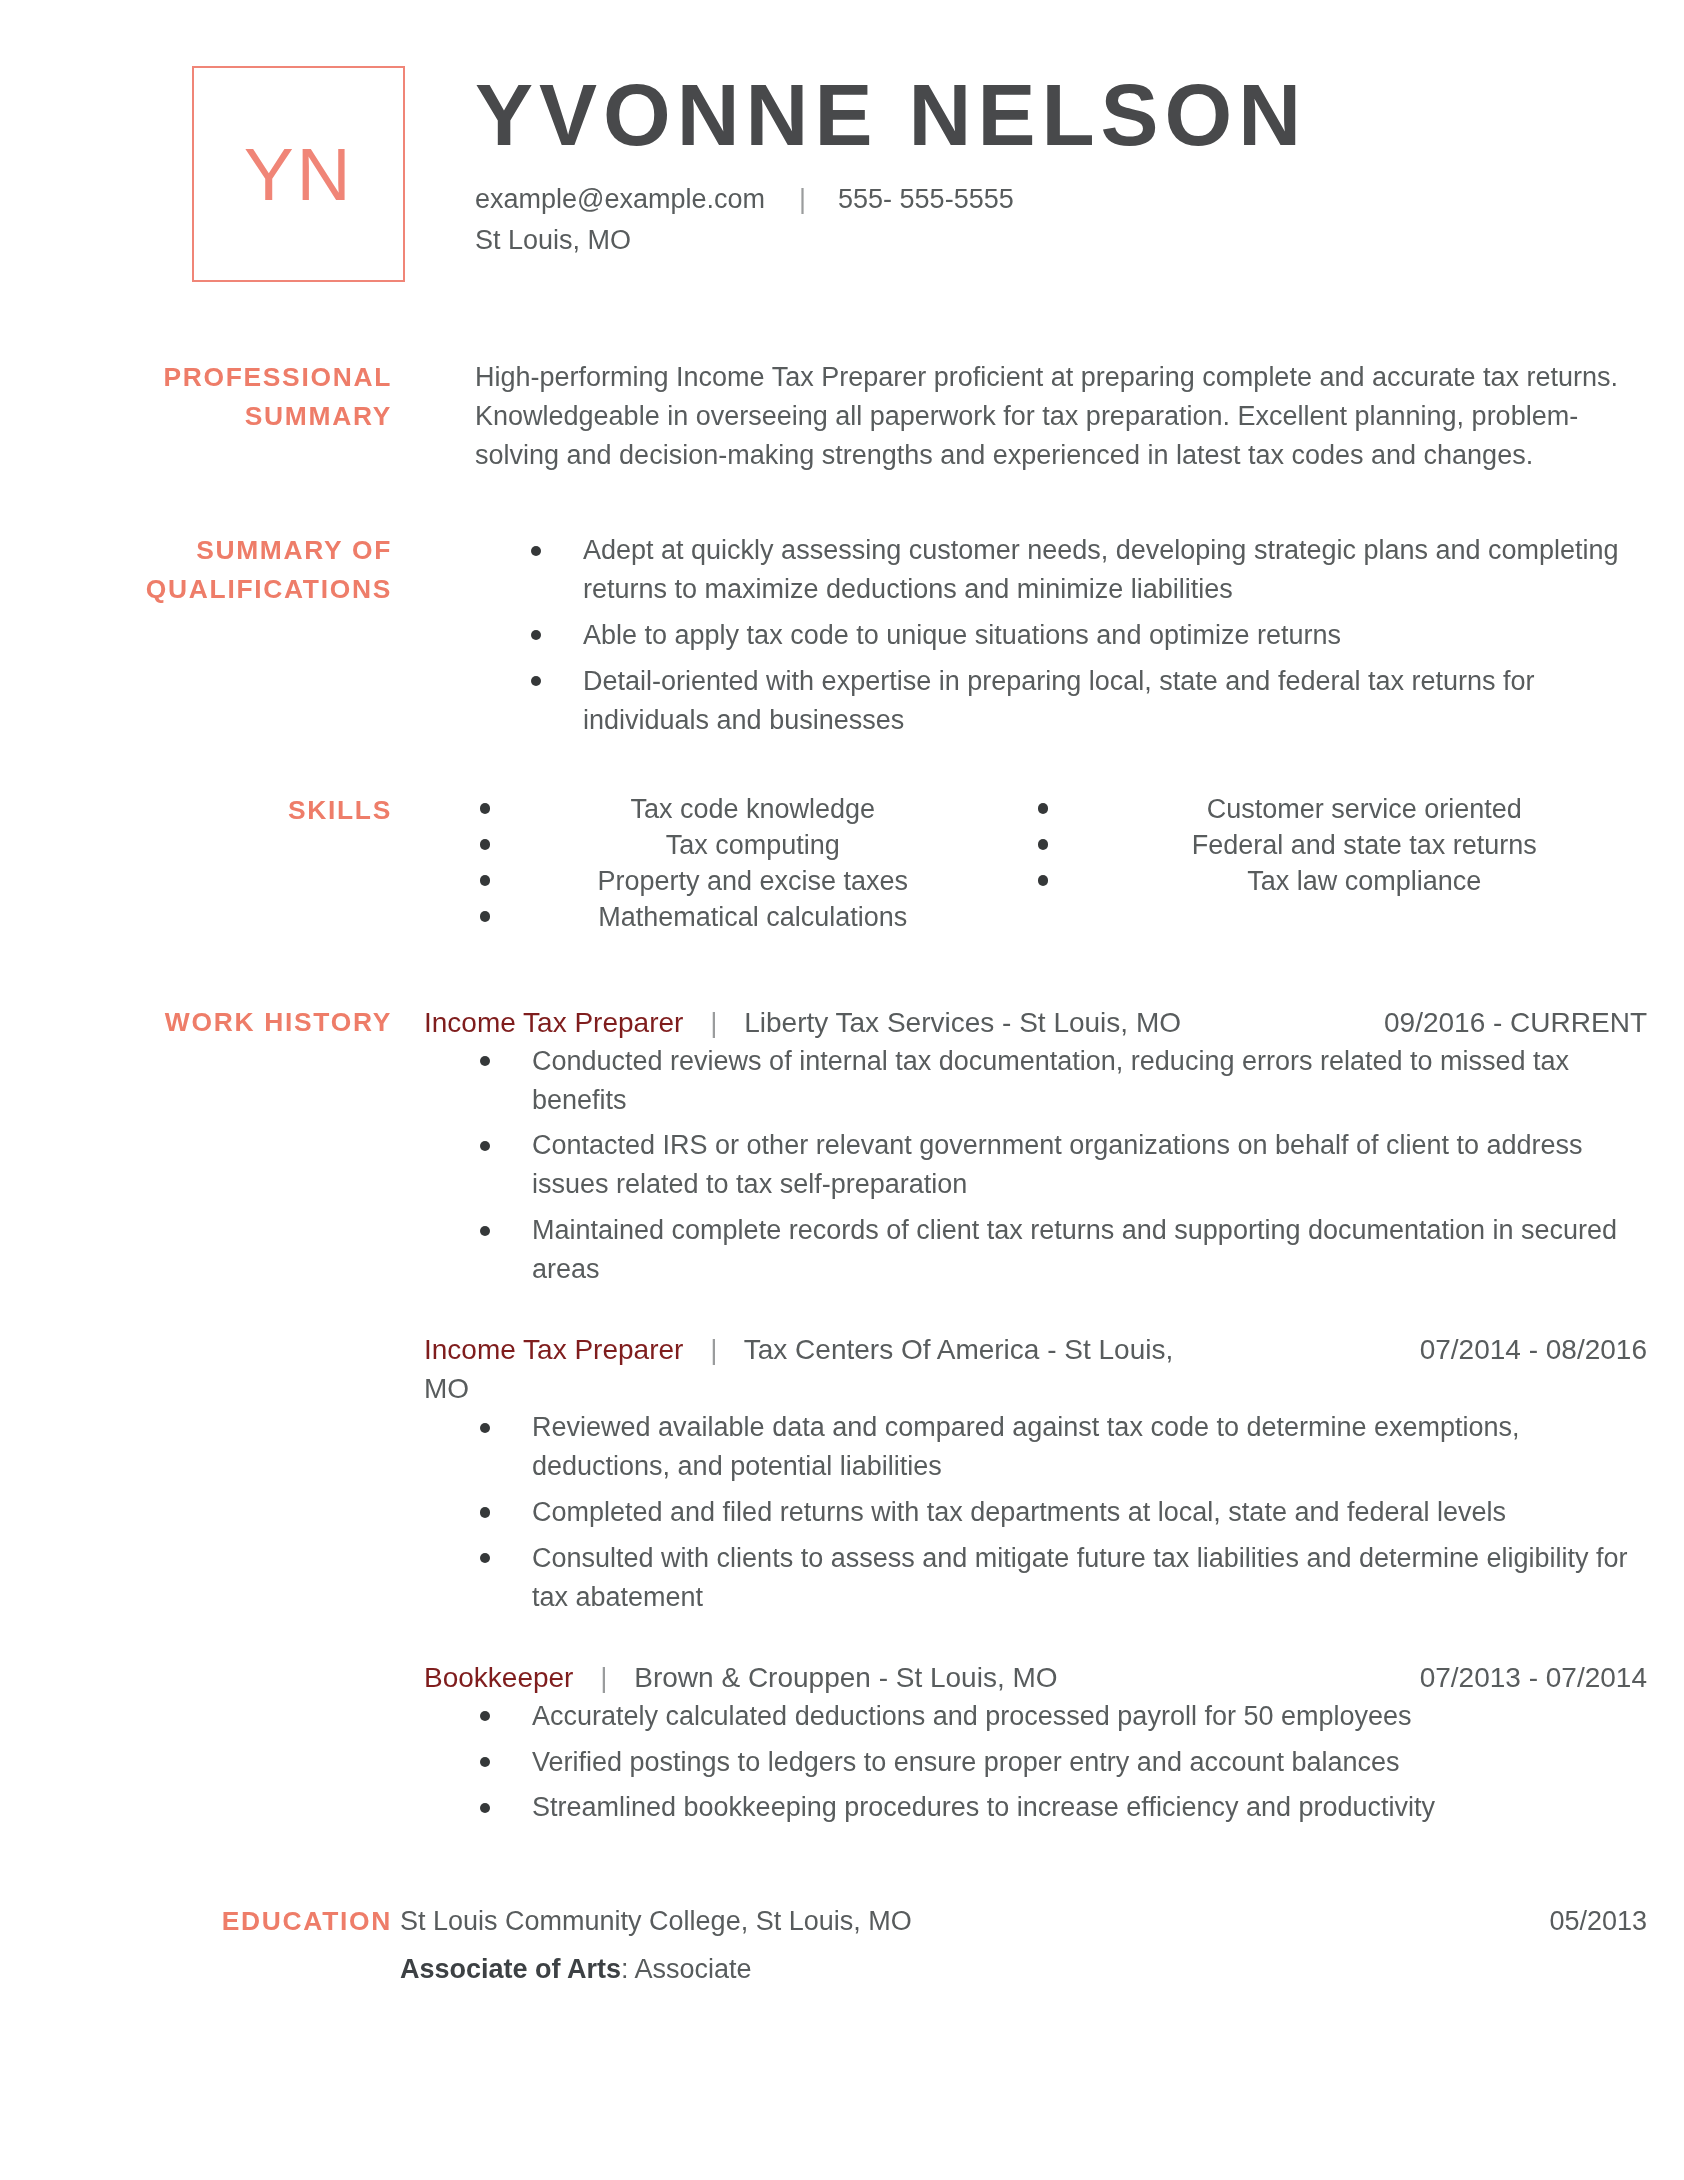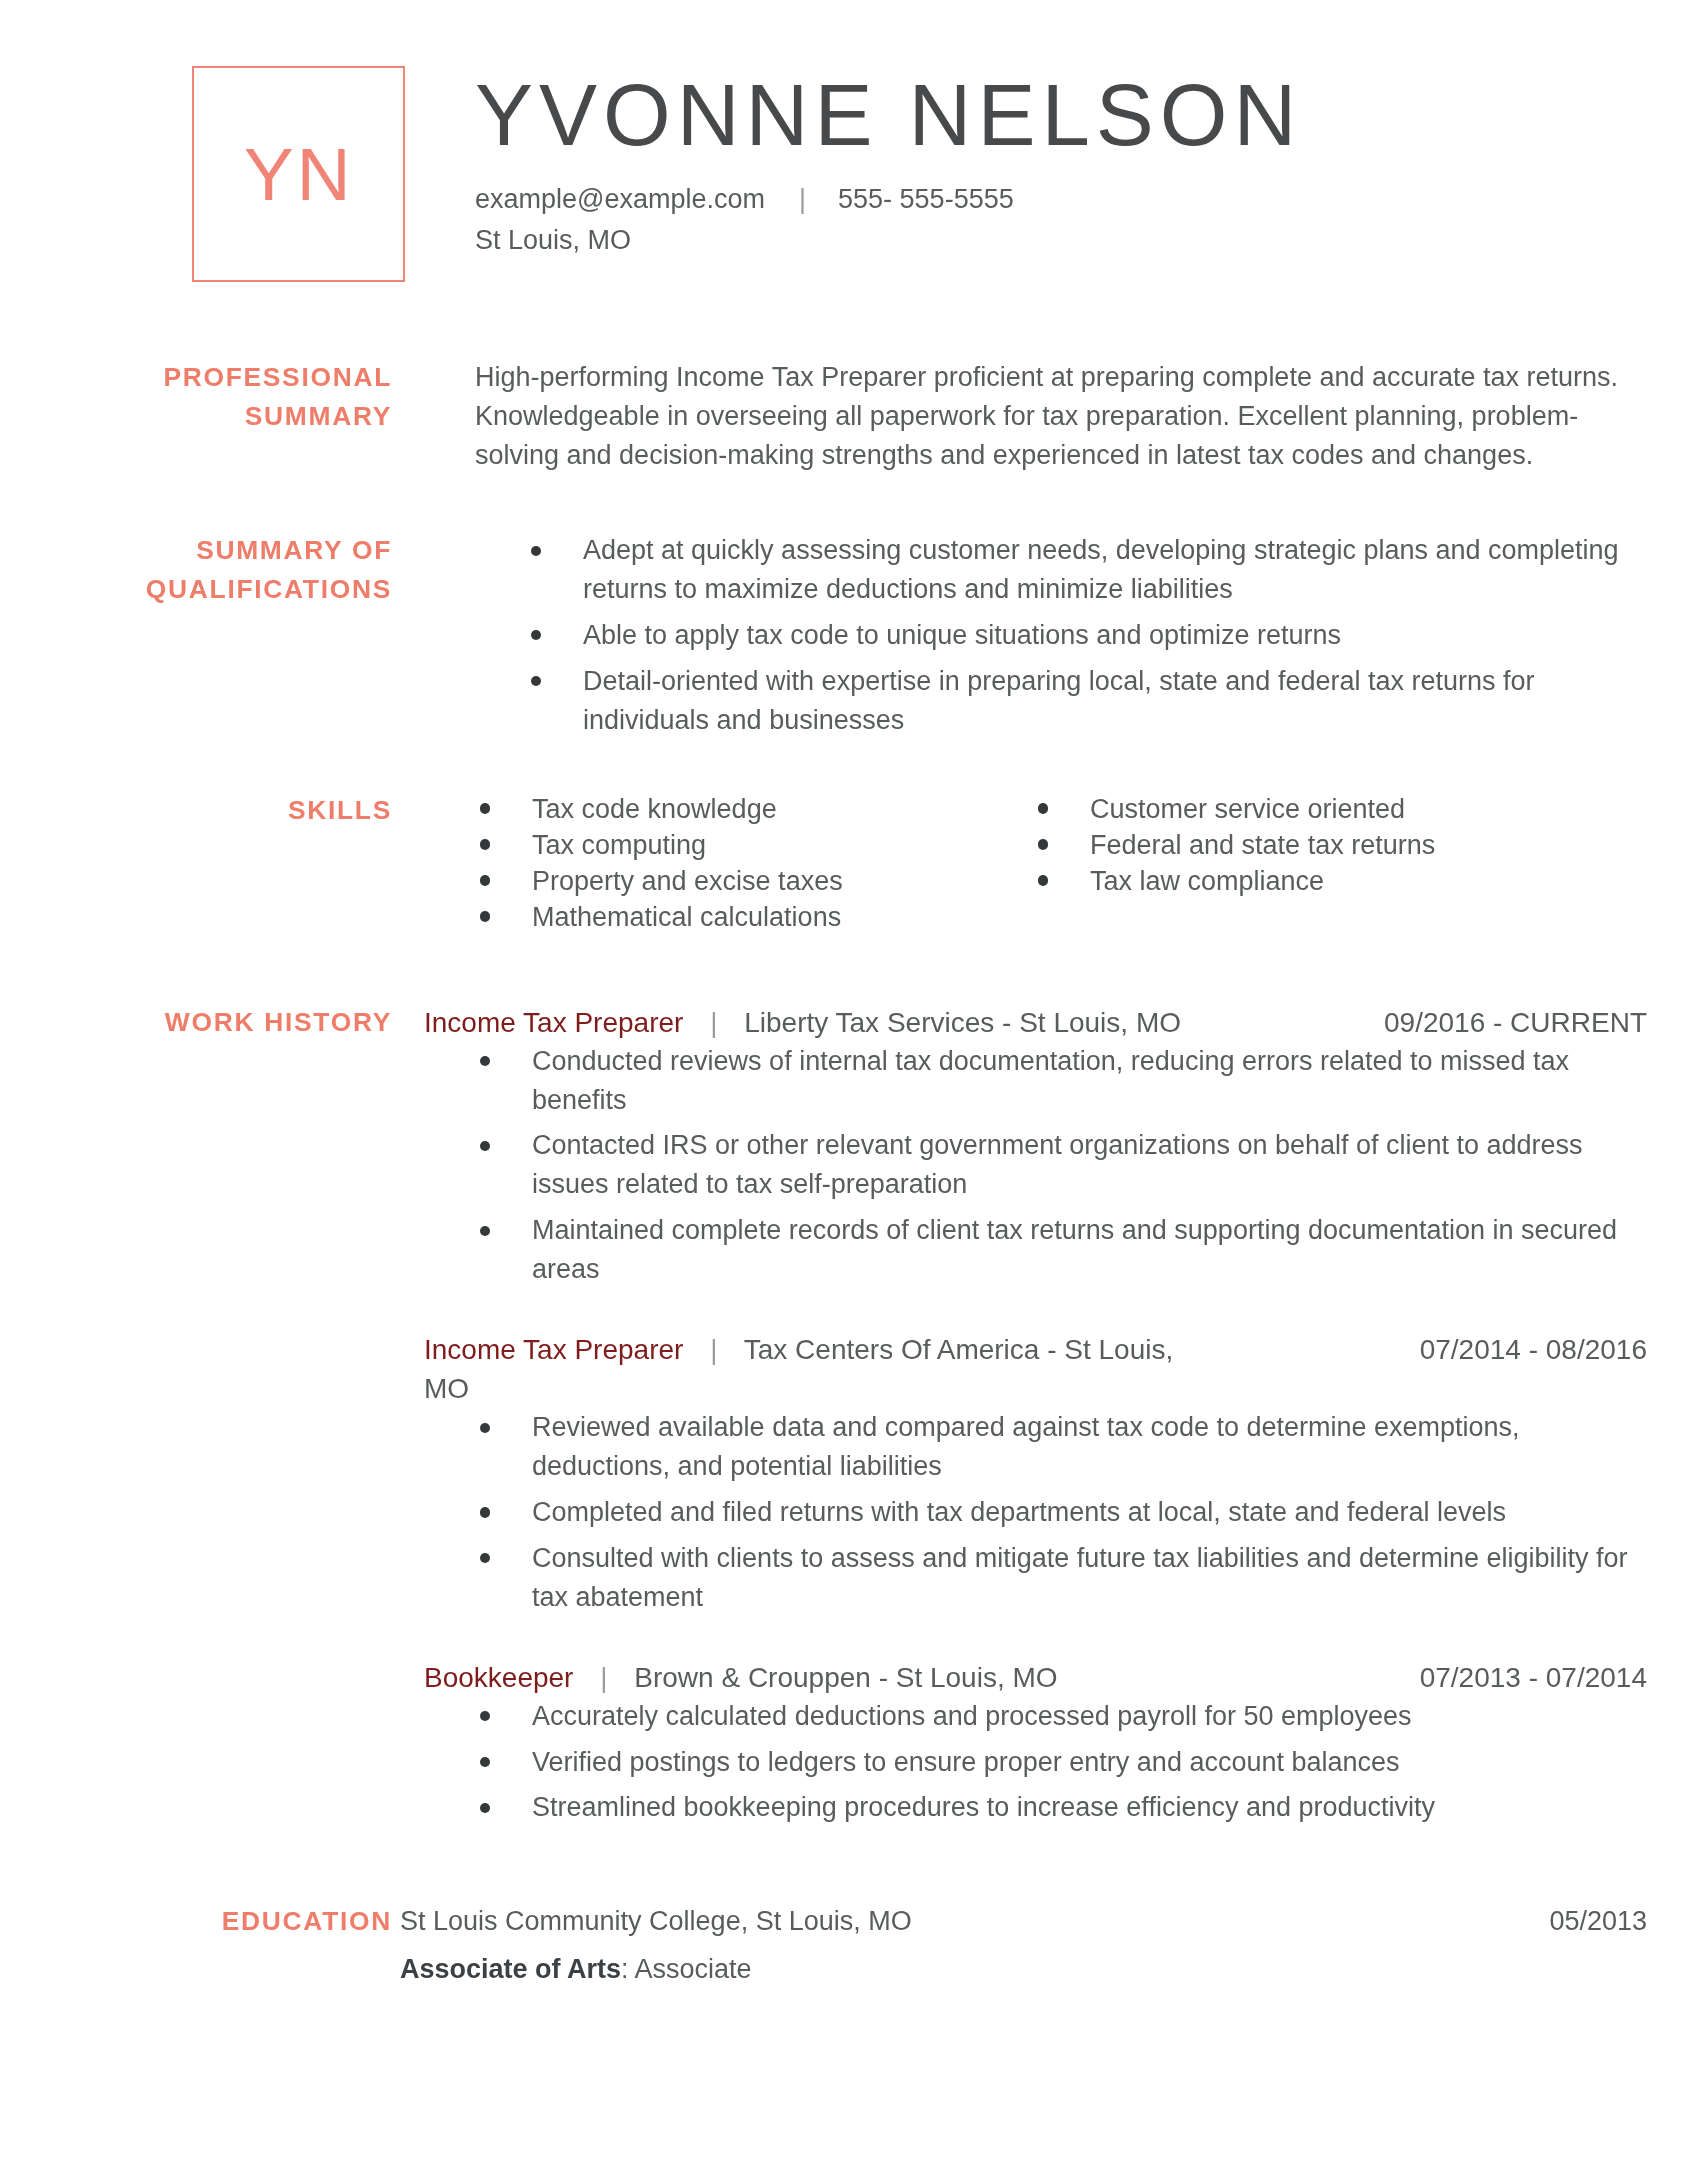--- a/index.html
+++ b/index.html
@@ -20,21 +20,21 @@
     width: 213px; height: 216px;
     border: 2.6px solid #f08577;
     box-sizing: border-box;
     display: flex; align-items: center; justify-content: center;
   }
   .logo-initials {
     font-size: 75px; color: #f08577; letter-spacing: 2.6px; font-weight: 400;
   }
   .header-main { margin-left: 475px; padding-top: 68px; }
   .name {
-    font-size: 87px; font-weight: 400; color: #48494b;
+    font-size: 87px; font-weight: 700; color: #48494b;
     letter-spacing: 6px; line-height: 1.08; white-space: nowrap;
   }
   .contact-line {
     margin-top: 22px; font-size: 27px; color: #585c5d;
     display: flex; align-items: flex-start;
   }
   .contact-sep { color: #9a9c9d; margin: 0 32px 0 34px; }
   .location-line { margin-top: 10.2px; font-size: 27px; color: #585c5d; }
 
   
@@ -78,21 +78,21 @@
   ul.bullets li::before {
     content: "";
     position: absolute;
     left: 56px; top: 14.5px;
     width: 10.2px; height: 10.2px;
     border-radius: 50%;
     background: #353839;
   }
 
   
-  .skills-grid { display: grid; grid-template-columns: 558px 1fr; }
+  .skills-grid { display: grid; grid-template-columns: 558px 1fr; text-align: center; }
   .skills-grid ul.bullets li { line-height: 36px; margin-bottom: 0; padding-right: 8.5px; }
   .skills-grid ul.bullets li::before { top: 12.8px; }
 
   
   .job { margin-top: 41px; }
   .job:first-child { margin-top: 0; }
   .job-head {
     display: flex; align-items: flex-start;
     font-size: 28px; line-height: 39px;
   }

